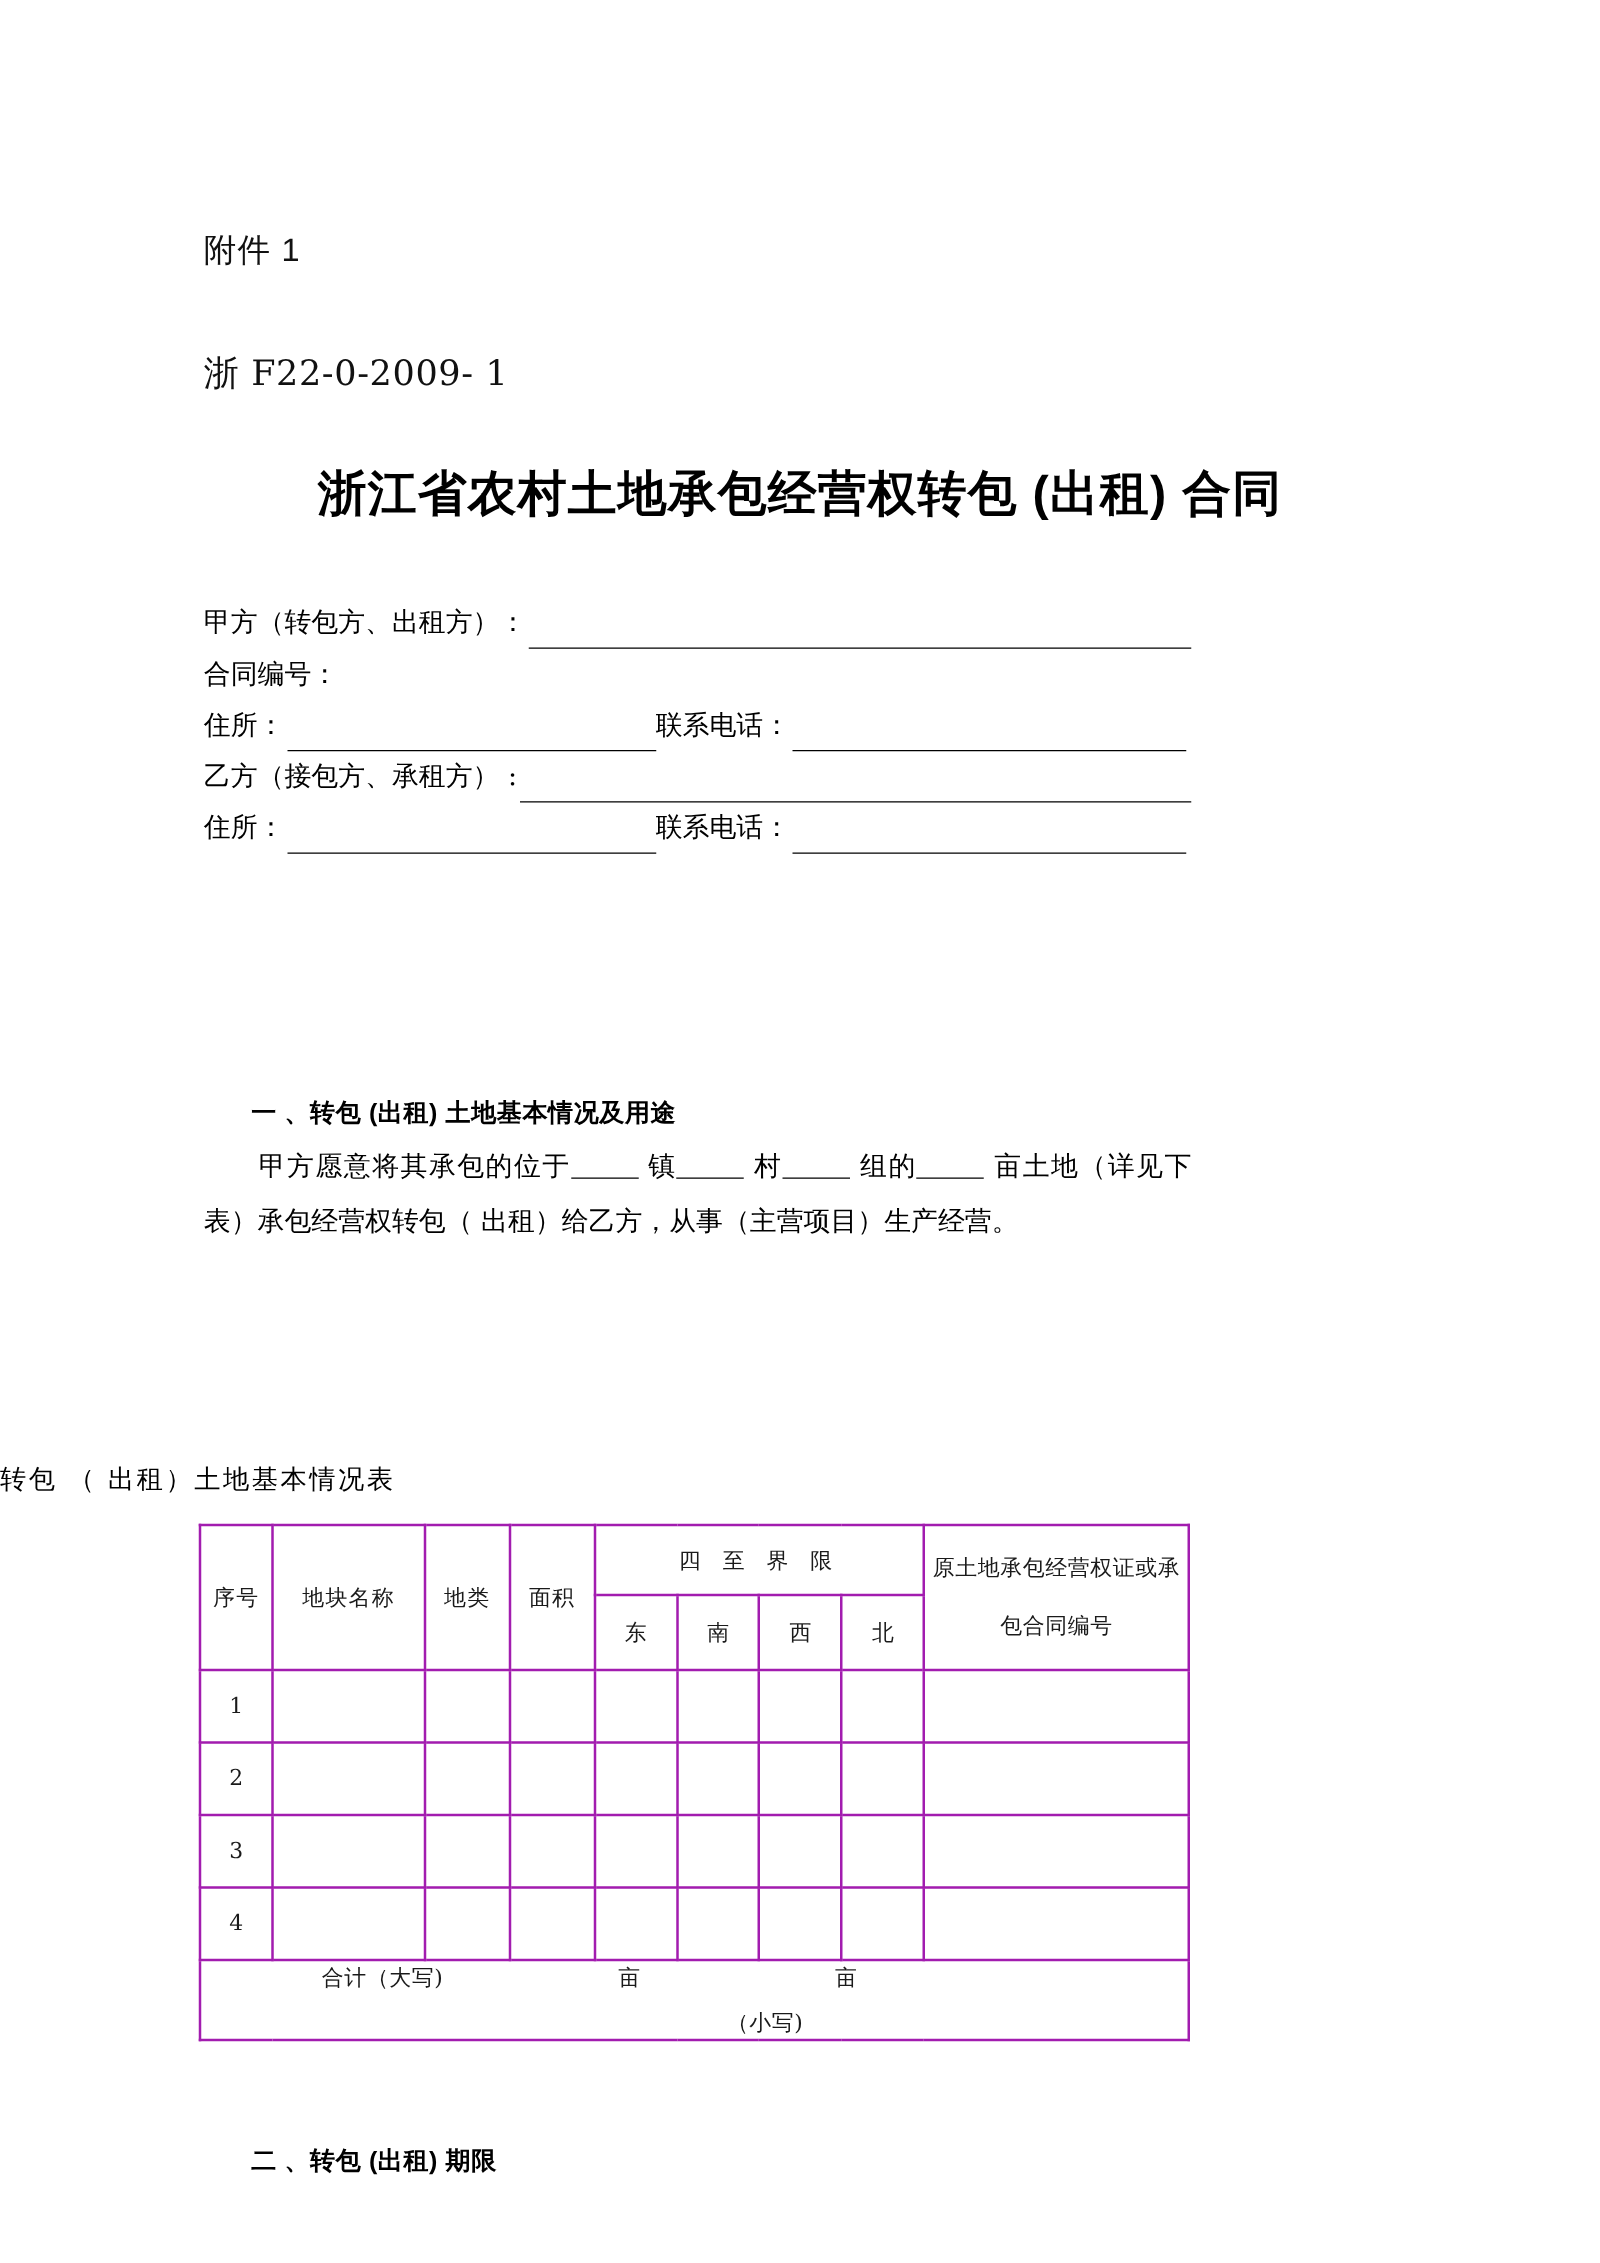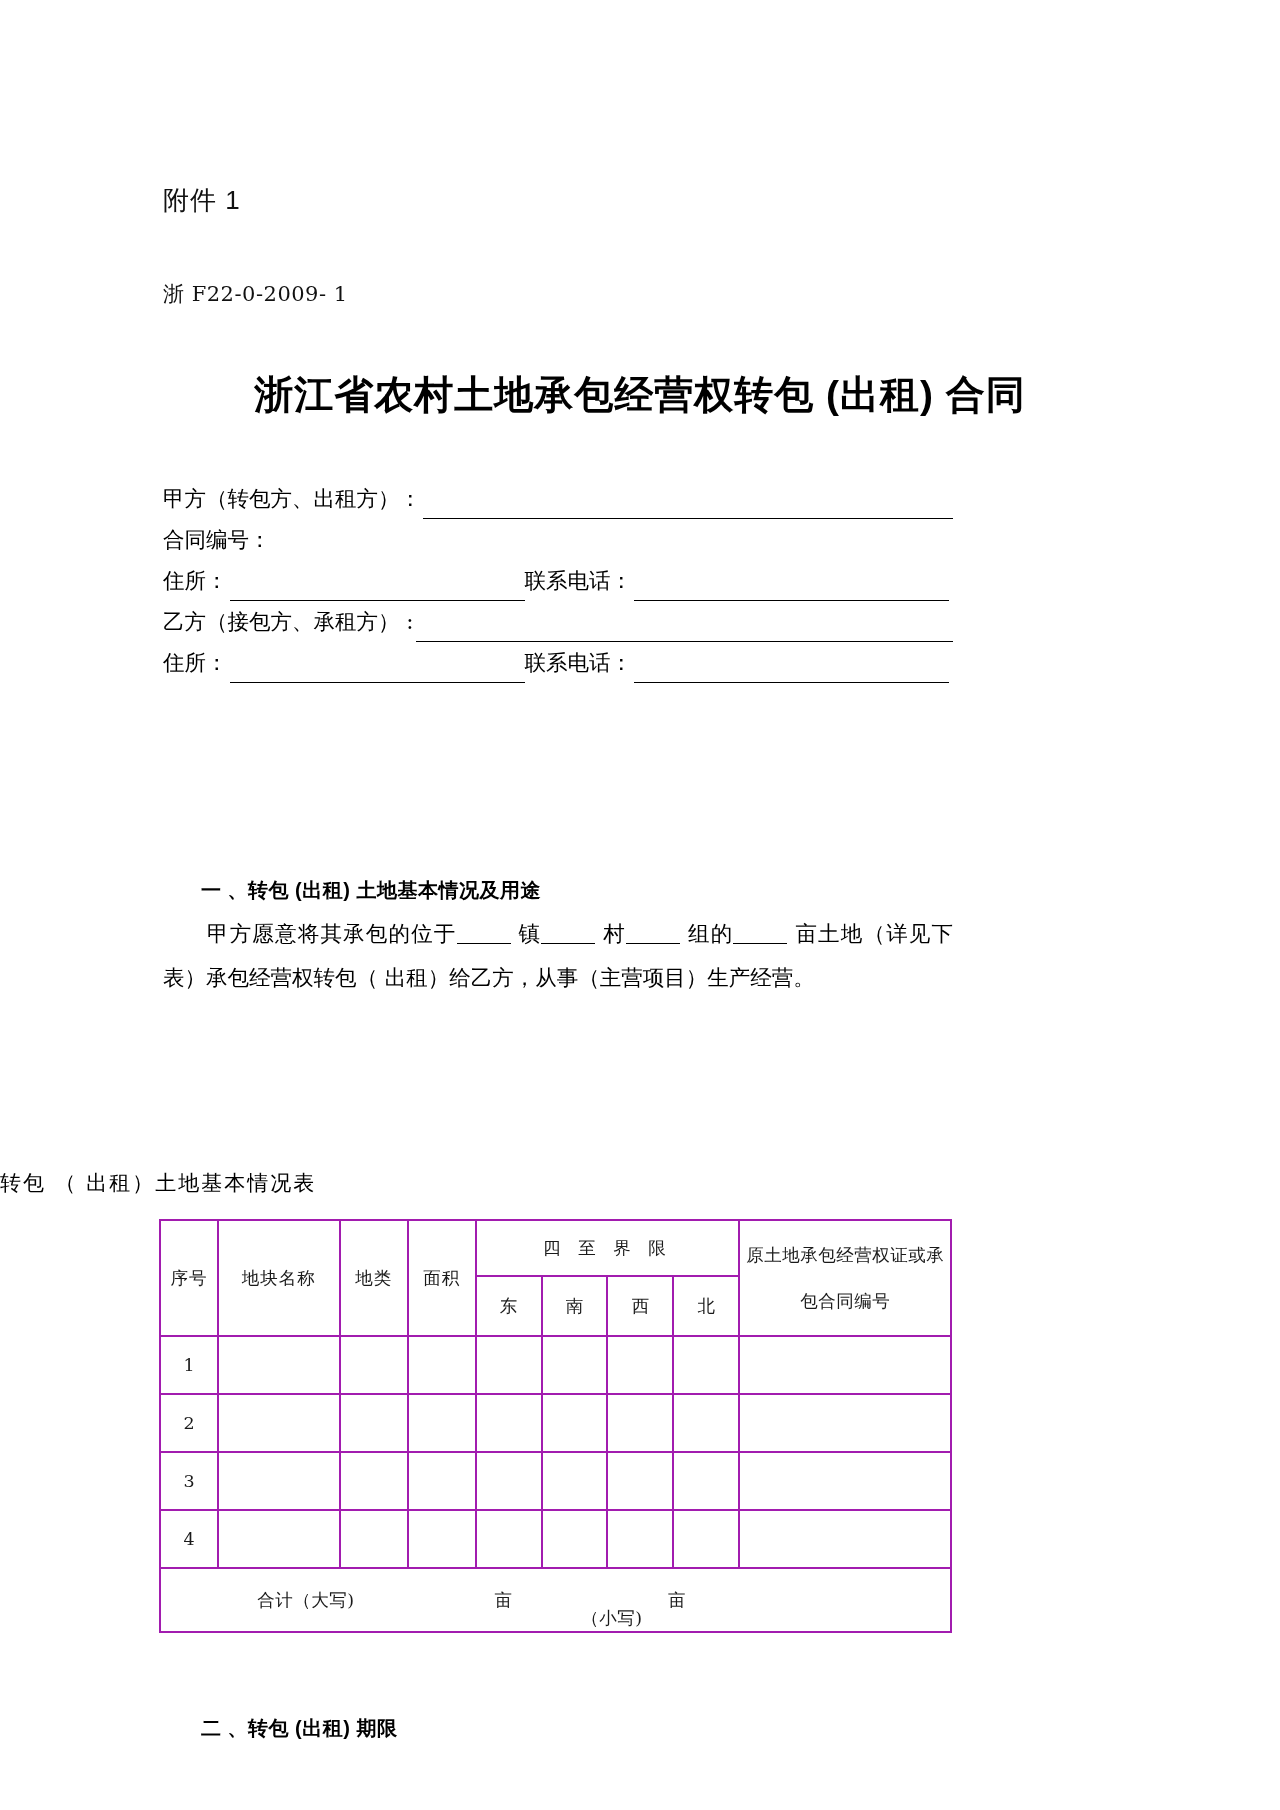--- a/index.html
+++ b/index.html
@@ -31,21 +31,21 @@
     font-family: "Liberation Sans", "DejaVu Sans", sans-serif;
     font-size: 26px;
     letter-spacing: 1px;
     color: #111;
   }
   .doc-code {
     position: absolute;
     left: 163px;
     top: 280px;
     font-family: "DejaVu Serif", "Liberation Serif", serif;
-    font-size: 21px;
+    font-size: 28px;
     letter-spacing: 0.5px;
     color: #111;
   }
   .doc-title {
     position: absolute;
     left: 0;
     top: 368px;
     width: 1280px;
     text-align: center;
     font-family: "Liberation Sans", "DejaVu Sans", sans-serif;
@@ -154,21 +154,21 @@
   }
   td.body-cell { height: 56px; }
   td.idx { width: 56px; }
   td.total-row {
     height: 62px;
     text-align: left;
     padding-left: 11px;
     letter-spacing: 0.5px;
     font-size: 17.5px;
   }
-  .total-inner { display: flex; align-items: center; }
+  .total-inner { display: flex; align-items: flex-start; }
   .t-a { width: 290px; }
   .t-b { width: 105px; }
   .t-c { width: 112px; margin-top: 36px; }
 
   .col-no      { width: 56px; }
   .col-name    { width: 122px; }
   .col-type    { width: 68px; }
   .col-area    { width: 68px; }
   .col-dir     { width: 66px; }
   .col-cert    { width: 212px; }

